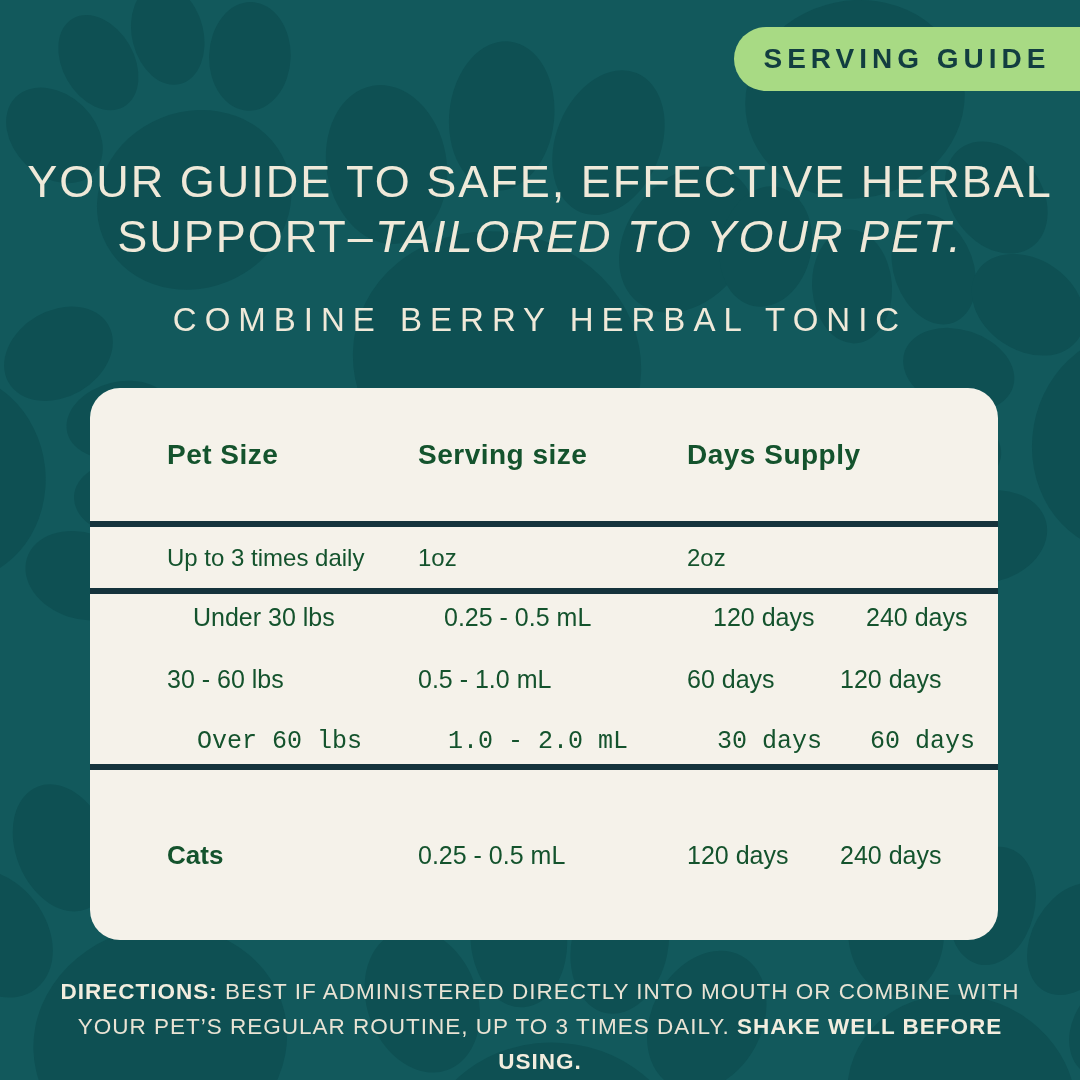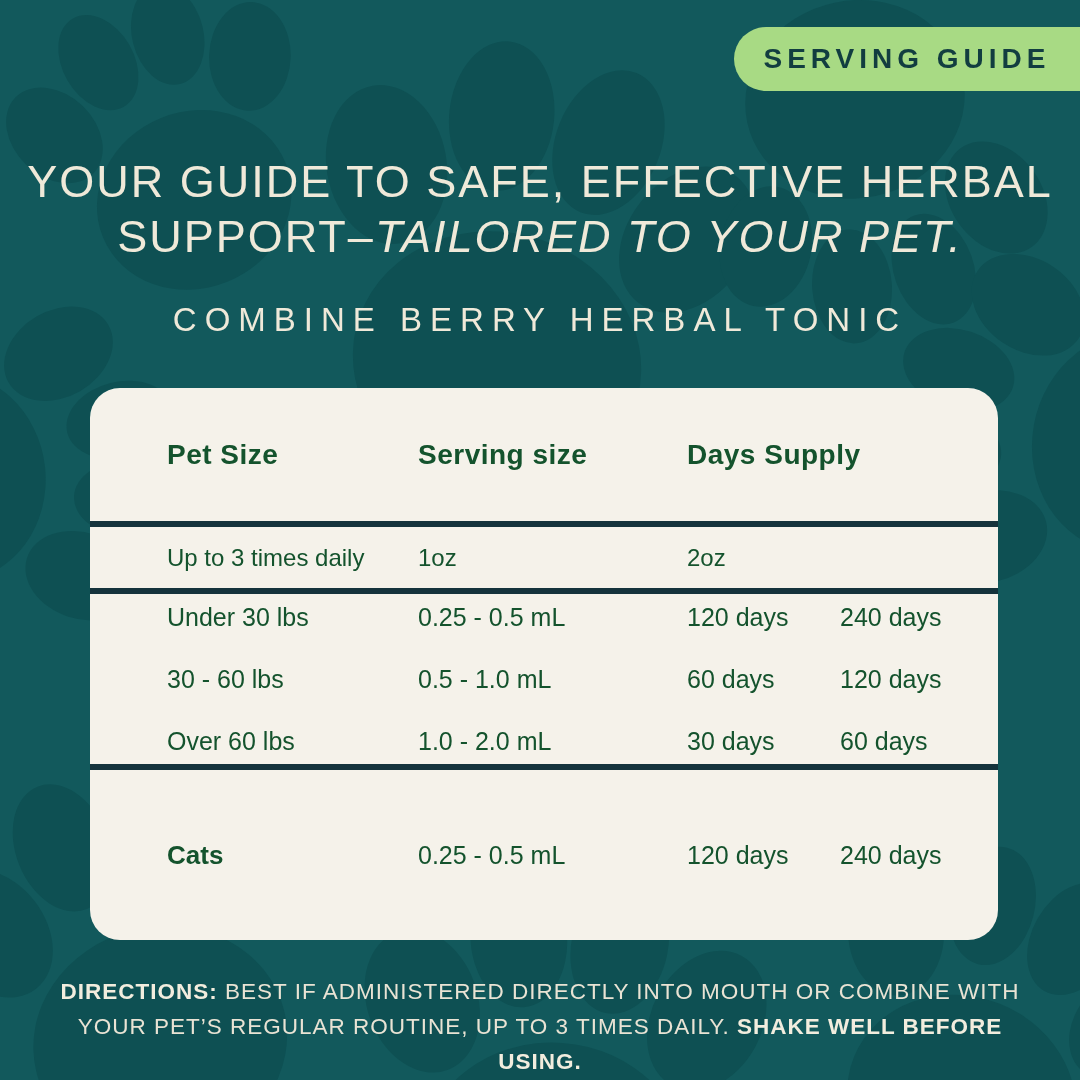--- a/index.html
+++ b/index.html
@@ -112,33 +112,33 @@
 
     <div class="grid dogs-row">
       <div class="cell">Up to 3 times daily</div>
       <div class="cell">1oz</div>
       <div class="cell">2oz</div>
     </div>
 
     <div class="divider"></div>
 
     <div class="body-rows">
-      <div class="grid" style="padding-left:77px;">
+      <div class="grid" style="padding-left:103px;">
         <div class="cell">Under 30 lbs</div>
         <div class="cell">0.25 - 0.5 mL</div>
         <div class="cell">120 days</div>
         <div class="cell">240 days</div>
       </div>
       <div class="grid" style="padding-left:77px;">
         <div class="cell">30 - 60 lbs</div>
         <div class="cell">0.5 - 1.0 mL</div>
         <div class="cell">60 days</div>
         <div class="cell">120 days</div>
       </div>
-      <div class="grid" style="padding-left:77px;">
+      <div class="grid" style="padding-left:107px;font-family:Liberation Mono, monospace;">
         <div class="cell">Over 60 lbs</div>
         <div class="cell">1.0 - 2.0 mL</div>
         <div class="cell">30 days</div>
         <div class="cell">60 days</div>
       </div>
     </div>
 
     <div class="divider"></div>
 
     <div class="grid cats-row">

